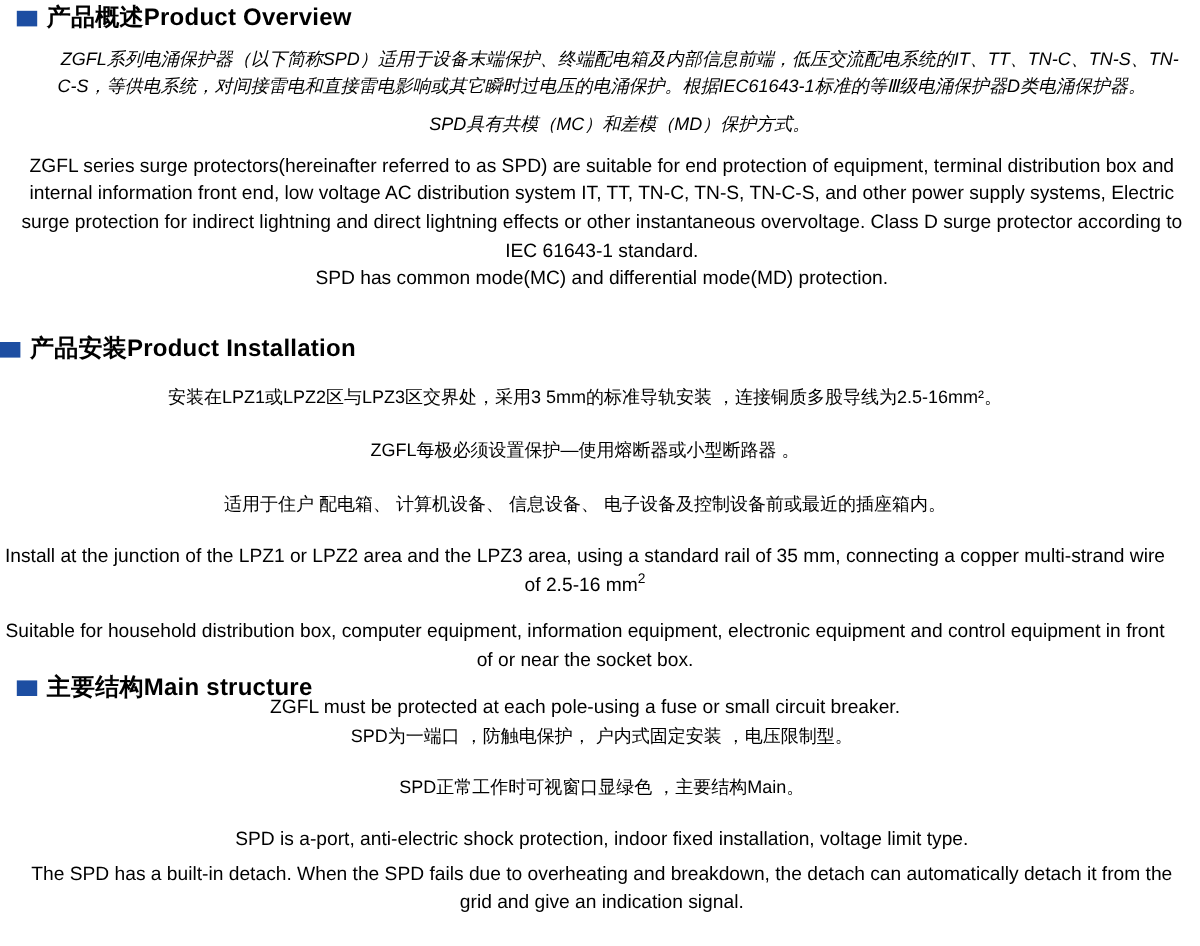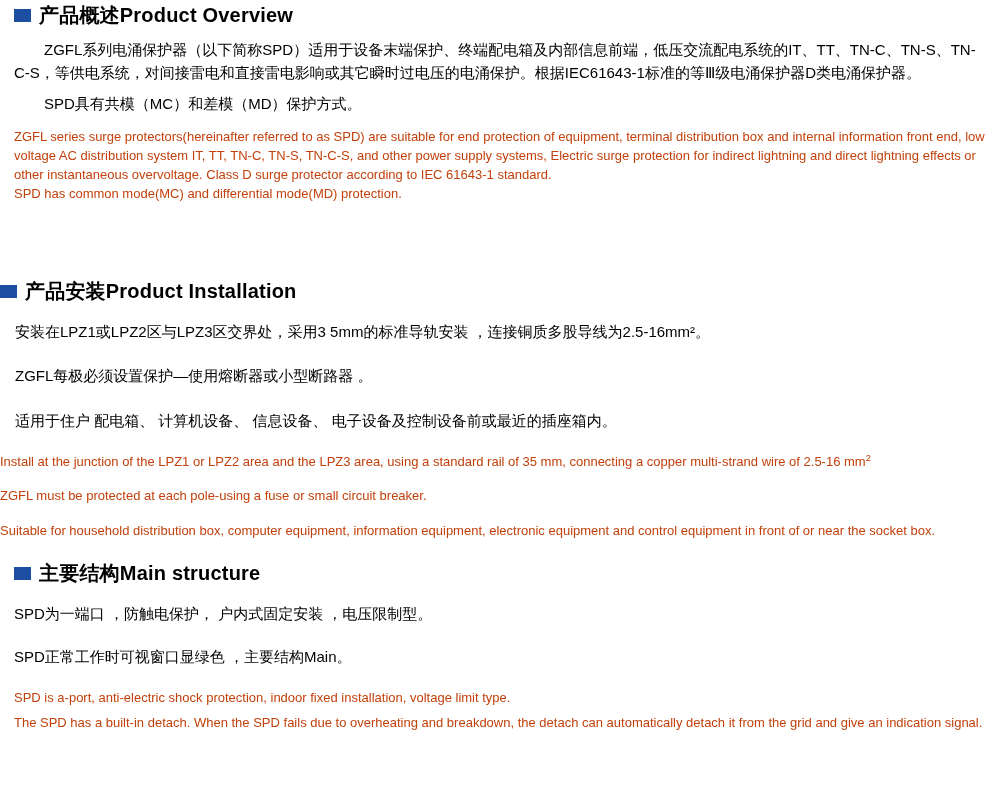--- a/index.html
+++ b/index.html
@@ -13,20 +13,21 @@
     font-family: "Liberation Sans", sans-serif;
     color: #000000;
     overflow: hidden;
   }
   .page {
     position: relative;
     width: 872px;
     height: 788px;
     padding: 0;
     box-sizing: border-box;
+    text-align: center;
   }
 
   
   .section-head {
     display: flex;
     align-items: center;
     gap: 8px;
   }
   .head-marker {
     display: inline-block;
@@ -48,37 +49,38 @@
     font-size: 15px;
     line-height: 1.55;
     color: #000;
   }
   .cn-indent {
     text-indent: 30px;
   }
 
   
   .en {
-    font-size: 13px;
+    font-size: 16px;
     line-height: 1.48;
-    color: #c2410c;
+    color: #000000;
   }
 
   
   #sec-overview {
     position: absolute;
     left: 14px;
     top: 4px;
     width: 975px;
   }
   #sec-overview .body-cn {
     margin-top: 12px;
   }
   #sec-overview .body-cn p {
     margin: 0;
+    font-style: italic;
   }
   #sec-overview .body-cn p + p {
     margin-top: 7px;
   }
   #sec-overview .body-en {
     margin-top: 12px;
   }
   #sec-overview .body-en p {
     margin: 0;
   }
@@ -160,22 +162,22 @@
       <span class="head-marker"></span>
       <span class="head-text">产品安装Product Installation</span>
     </div>
     <div class="body-cn">
       <p class="cn">安装在LPZ1或LPZ2区与LPZ3区交界处，采用3 5mm的标准导轨安装 ，连接铜质多股导线为2.5-16mm²。</p>
       <p class="cn">ZGFL每极必须设置保护—使用熔断器或小型断路器 。</p>
       <p class="cn">适用于住户 配电箱、 计算机设备、 信息设备、 电子设备及控制设备前或最近的插座箱内。</p>
     </div>
     <div class="body-en">
       <p class="en">Install at the junction of the LPZ1 or LPZ2 area and the LPZ3 area, using a standard rail of 35 mm, connecting a copper multi-strand wire of 2.5-16 mm<sup>2</sup></p>
+      <p class="en">Suitable for household distribution box, computer equipment, information equipment, electronic equipment and control equipment in front of or near the socket box.</p>
       <p class="en">ZGFL must be protected at each pole-using a fuse or small circuit breaker.</p>
-      <p class="en">Suitable for household distribution box, computer equipment, information equipment, electronic equipment and control equipment in front of or near the socket box.</p>
     </div>
   </section>
 
   <section id="sec-structure">
     <div class="section-head">
       <span class="head-marker"></span>
       <span class="head-text">主要结构Main structure</span>
     </div>
     <div class="body-cn">
       <p class="cn">SPD为一端口 ，防触电保护， 户内式固定安装 ，电压限制型。</p>

